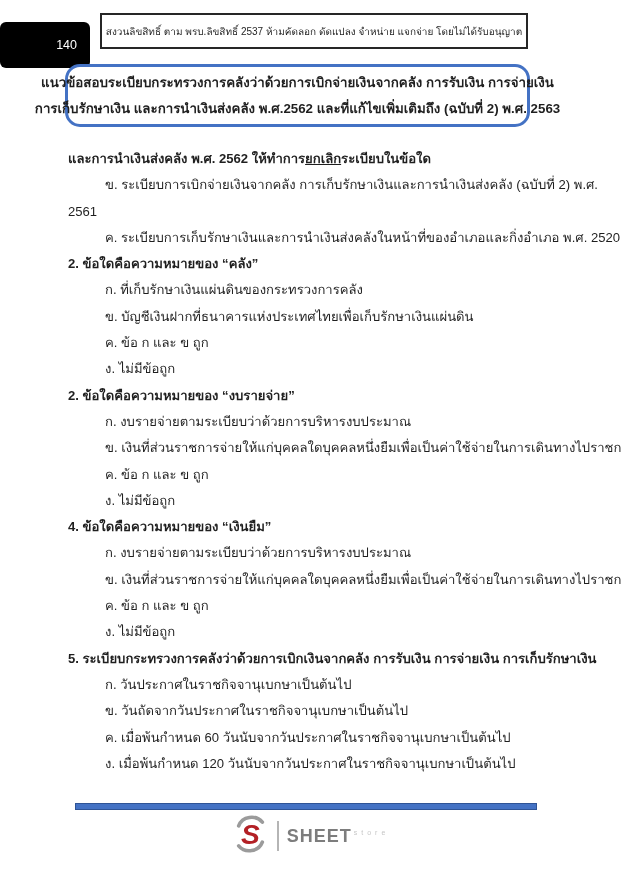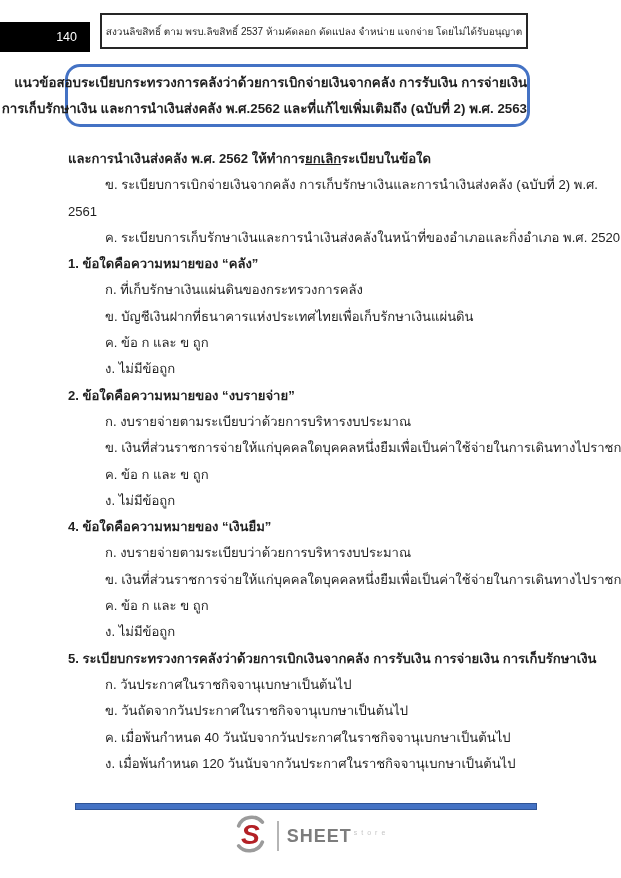--- a/index.html
+++ b/index.html
@@ -3,36 +3,36 @@
 <meta charset="utf-8">
 <style>
   html,body{margin:0;padding:0;}
   body{
     width:621px;height:878px;position:relative;background:#ffffff;
     font-family:"Liberation Sans","DejaVu Sans",sans-serif;
     color:#1f1f1f;overflow:hidden;
   }
   
   .page-num-box{
-    position:absolute;left:0;top:22px;width:90px;height:30px;
+    position:absolute;left:0;top:22px;width:90px;height:46px;
     background:#000;color:#fff;display:flex;align-items:center;justify-content:flex-end;
-    padding-right:13px;box-sizing:border-box;font-size:12.5px;
+    padding-right:13px;box-sizing:border-box;font-size:12.5px;border-radius:6px;
   }
   
   .copyright-box{
     position:absolute;left:100px;top:13px;width:428px;height:36px;
     border:2px solid #262626;box-sizing:border-box;background:#fff;
     display:flex;align-items:center;justify-content:center;
     font-size:10px;white-space:nowrap;
   }
   
   .title-box{
     position:absolute;left:65px;top:64px;width:465px;height:63px;
     border:3px solid #4472C4;border-radius:15px;box-sizing:border-box;background:#fff;
-    display:flex;flex-direction:column;align-items:flex-end;justify-content:center;
+    display:flex;flex-direction:column;align-items:center;justify-content:center;
     font-weight:bold;font-size:13.3px;line-height:26px;text-align:center;white-space:nowrap;
   }
   
   .content{
     position:absolute;left:68px;top:146px;width:500px;
     font-size:13.1px;
   }
   .line{line-height:26.3px;white-space:nowrap;}
   .q-line{font-weight:bold;}
   .a-line{padding-left:37px;}
@@ -66,39 +66,39 @@
 <div class="title-box">
   <div>แนวข้อสอบระเบียบกระทรวงการคลังว่าด้วยการเบิกจ่ายเงินจากคลัง การรับเงิน การจ่ายเงิน</div>
   <div>การเก็บรักษาเงิน และการนำเงินส่งคลัง พ.ศ.2562 และที่แก้ไขเพิ่มเติมถึง (ฉบับที่ 2) พ.ศ. 2563</div>
 </div>
 
 <div class="content">
     <div class="line q-line"><span>และการนำเงินส่งคลัง พ.ศ. 2562 ให้ทำการ</span><span class="underline">ยกเลิก</span><span>ระเบียบในข้อใด</span></div>
     <div class="line a-line">ข. ระเบียบการเบิกจ่ายเงินจากคลัง การเก็บรักษาเงินและการนำเงินส่งคลัง (ฉบับที่ 2) พ.ศ.</div>
     <div class="line cont-line">2561</div>
     <div class="line a-line">ค. ระเบียบการเก็บรักษาเงินและการนำเงินส่งคลังในหน้าที่ของอำเภอและกิ่งอำเภอ พ.ศ. 2520</div>
-    <div class="line q-line"><span>1. ข้อใดคือความหมายของ “คลัง”</span></div>
+    <div class="line q-line"><span>2. ข้อใดคือความหมายของ “คลัง”</span></div>
     <div class="line a-line">ก. ที่เก็บรักษาเงินแผ่นดินของกระทรวงการคลัง</div>
     <div class="line a-line">ข. บัญชีเงินฝากที่ธนาคารแห่งประเทศไทยเพื่อเก็บรักษาเงินแผ่นดิน</div>
     <div class="line a-line">ค. ข้อ ก และ ข ถูก</div>
     <div class="line a-line">ง. ไม่มีข้อถูก</div>
     <div class="line q-line"><span>2. ข้อใดคือความหมายของ “งบรายจ่าย”</span></div>
     <div class="line a-line">ก. งบรายจ่ายตามระเบียบว่าด้วยการบริหารงบประมาณ</div>
     <div class="line a-line">ข. เงินที่ส่วนราชการจ่ายให้แก่บุคคลใดบุคคลหนึ่งยืมเพื่อเป็นค่าใช้จ่ายในการเดินทางไปราชการ</div>
     <div class="line a-line">ค. ข้อ ก และ ข ถูก</div>
     <div class="line a-line">ง. ไม่มีข้อถูก</div>
     <div class="line q-line"><span>4. ข้อใดคือความหมายของ “เงินยืม”</span></div>
     <div class="line a-line">ก. งบรายจ่ายตามระเบียบว่าด้วยการบริหารงบประมาณ</div>
     <div class="line a-line">ข. เงินที่ส่วนราชการจ่ายให้แก่บุคคลใดบุคคลหนึ่งยืมเพื่อเป็นค่าใช้จ่ายในการเดินทางไปราชการ</div>
     <div class="line a-line">ค. ข้อ ก และ ข ถูก</div>
     <div class="line a-line">ง. ไม่มีข้อถูก</div>
     <div class="line q-line"><span>5. ระเบียบกระทรวงการคลังว่าด้วยการเบิกเงินจากคลัง การรับเงิน การจ่ายเงิน การเก็บรักษาเงิน</span></div>
     <div class="line a-line">ก. วันประกาศในราชกิจจานุเบกษาเป็นต้นไป</div>
     <div class="line a-line">ข. วันถัดจากวันประกาศในราชกิจจานุเบกษาเป็นต้นไป</div>
-    <div class="line a-line">ค. เมื่อพ้นกำหนด 40 วันนับจากวันประกาศในราชกิจจานุเบกษาเป็นต้นไป</div>
+    <div class="line a-line">ค. เมื่อพ้นกำหนด 60 วันนับจากวันประกาศในราชกิจจานุเบกษาเป็นต้นไป</div>
     <div class="line a-line">ง. เมื่อพ้นกำหนด 120 วันนับจากวันประกาศในราชกิจจานุเบกษาเป็นต้นไป</div>
   </div>
 
 <div class="footer-bar"></div>
 <div class="footer-logo">
   <span>
     <svg width="37" height="40" viewBox="0 0 40 44">
       <g fill="none" stroke="#9b9b9b" stroke-width="4" stroke-linecap="round">
         <path d="M33 9 A 15 14 0 0 0 7 13"></path>
         <path d="M7 35 A 15 14 0 0 0 33 31"></path>

